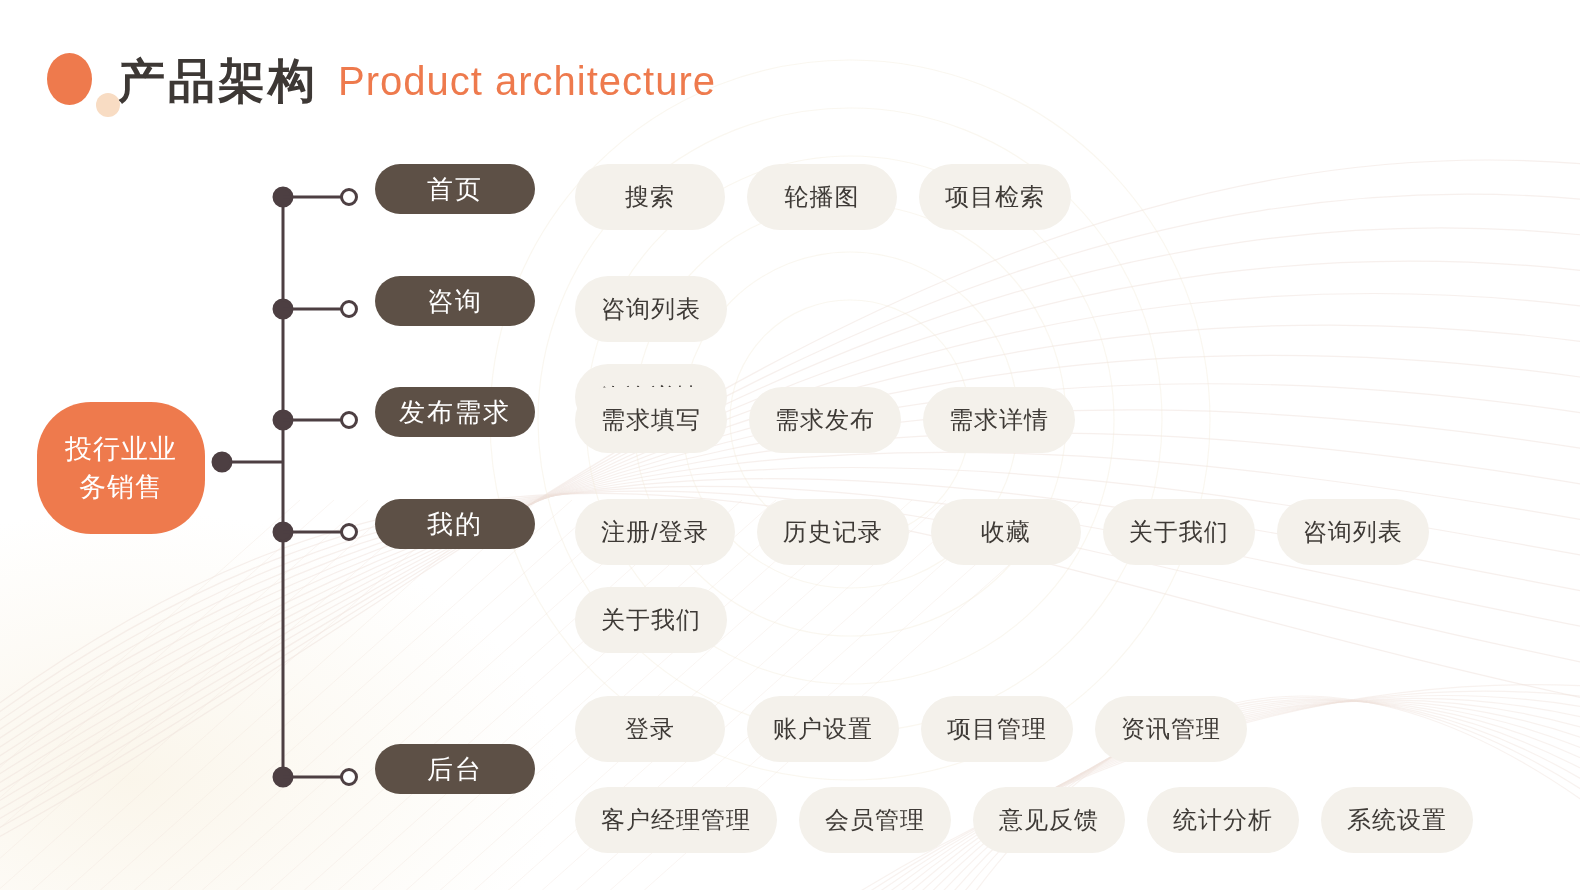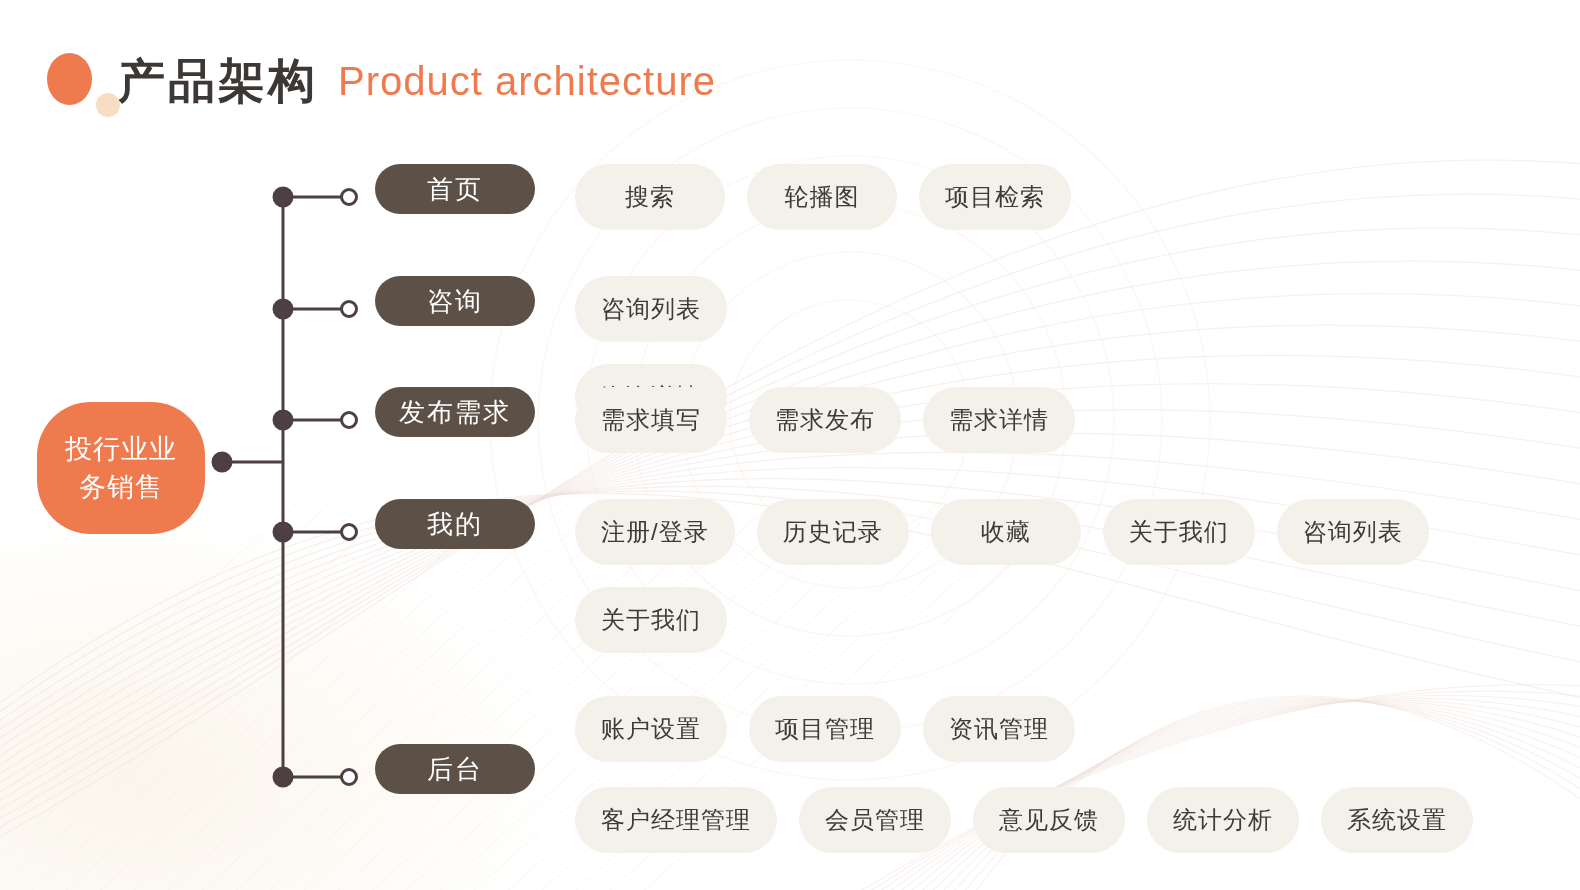--- a/index.html
+++ b/index.html
@@ -171,20 +171,21 @@
         <div class="child">历史记录</div>
         <div class="child">收藏</div>
         <div class="child">关于我们</div>
         <div class="child">咨询列表</div>
       </div>
       <div class="crow" style="left: 575px; top: 587px;">
         <div class="child">关于我们</div>
       </div>
       <div class="node" style="left: 375px; top: 744px;">后台</div>
       <div class="crow" style="left: 575px; top: 696px;">
+        <div class="child">登录</div>
         <div class="child">账户设置</div>
         <div class="child">项目管理</div>
         <div class="child">资讯管理</div>
       </div>
       <div class="crow" style="left: 575px; top: 787px;">
         <div class="child">客户经理管理</div>
         <div class="child">会员管理</div>
         <div class="child">意见反馈</div>
         <div class="child">统计分析</div>
         <div class="child">系统设置</div>

